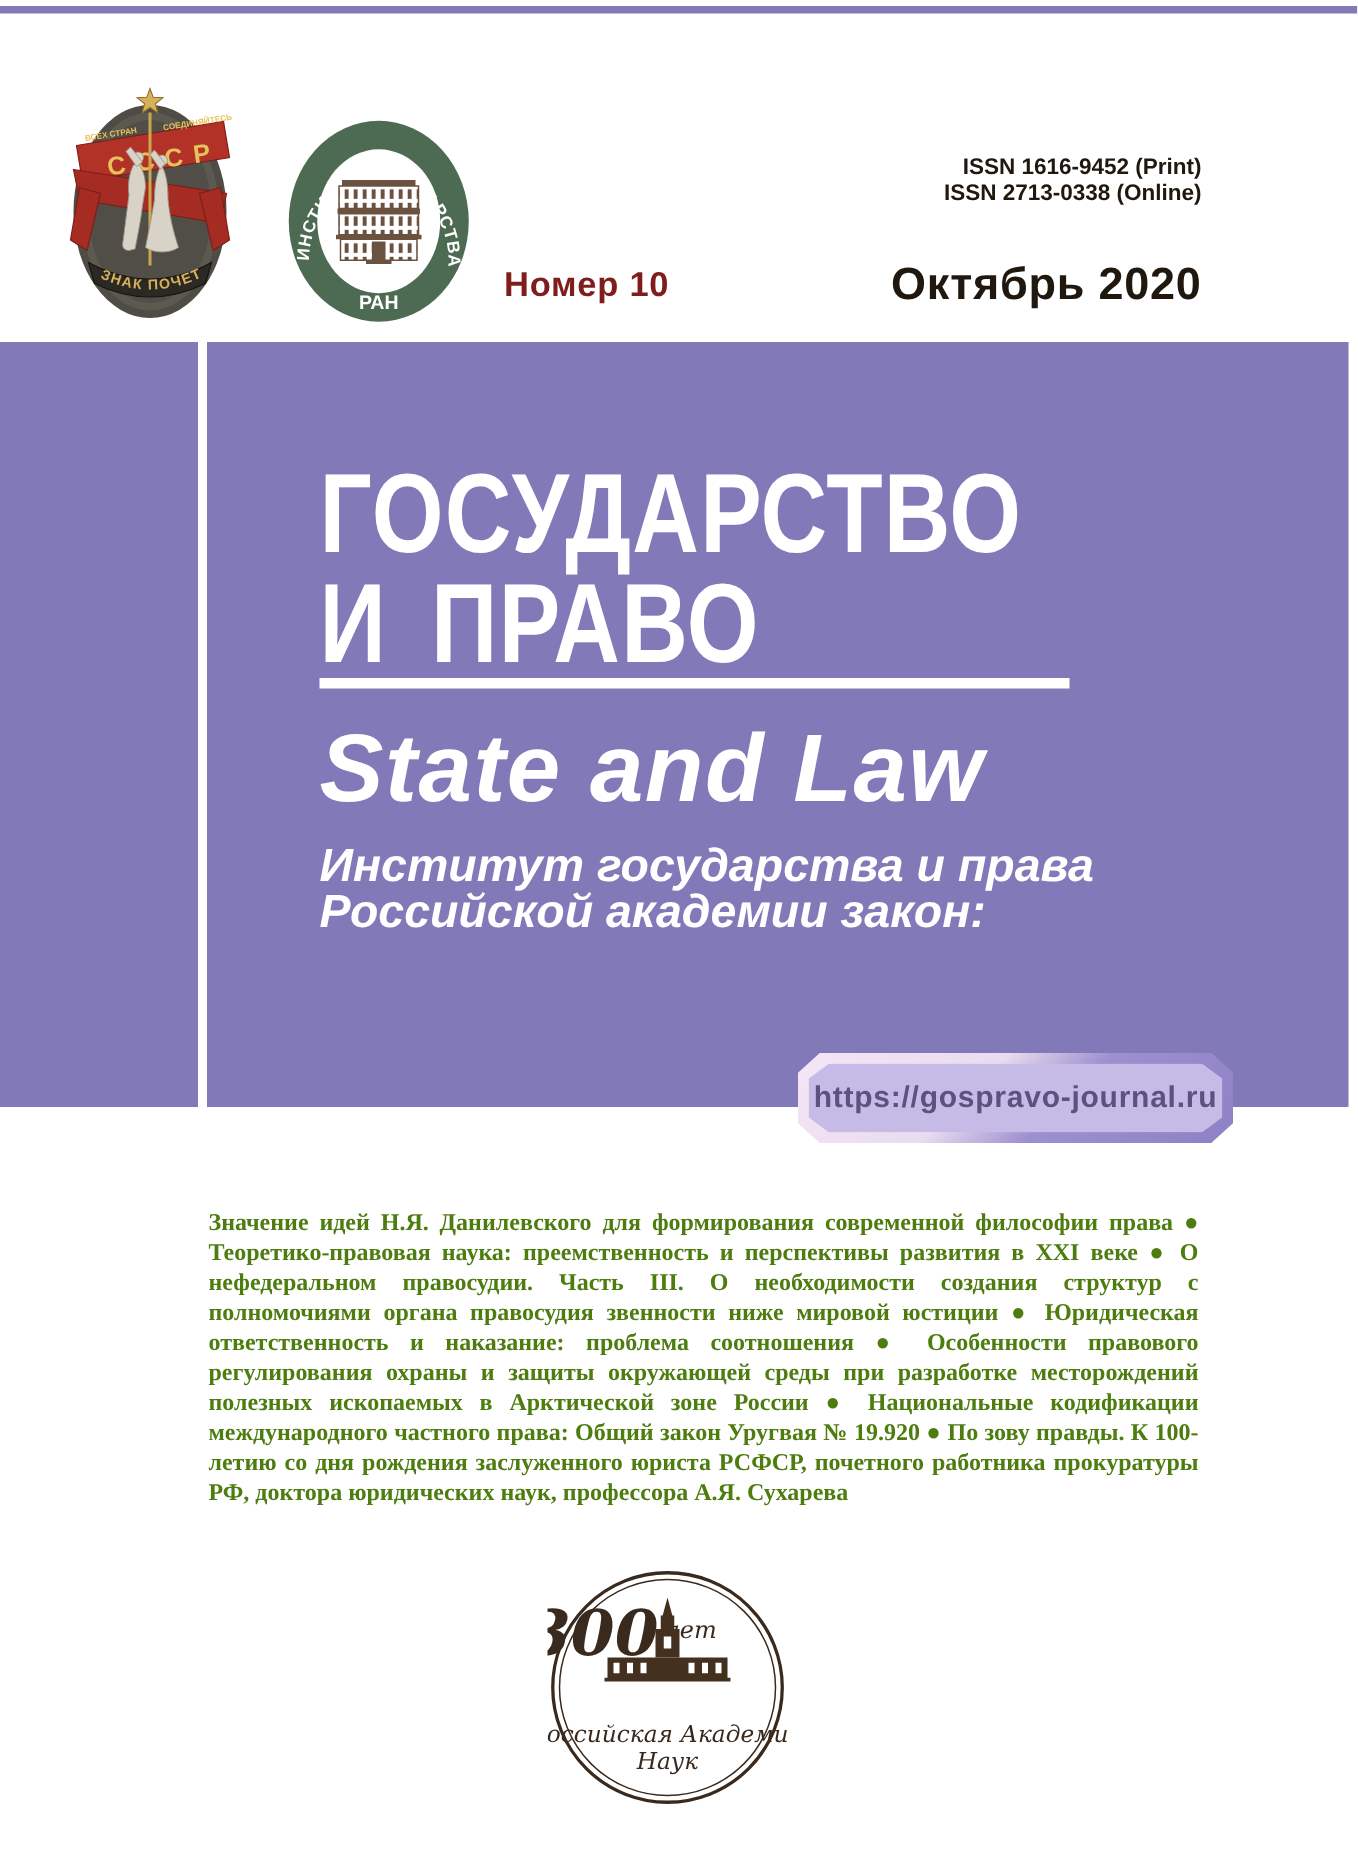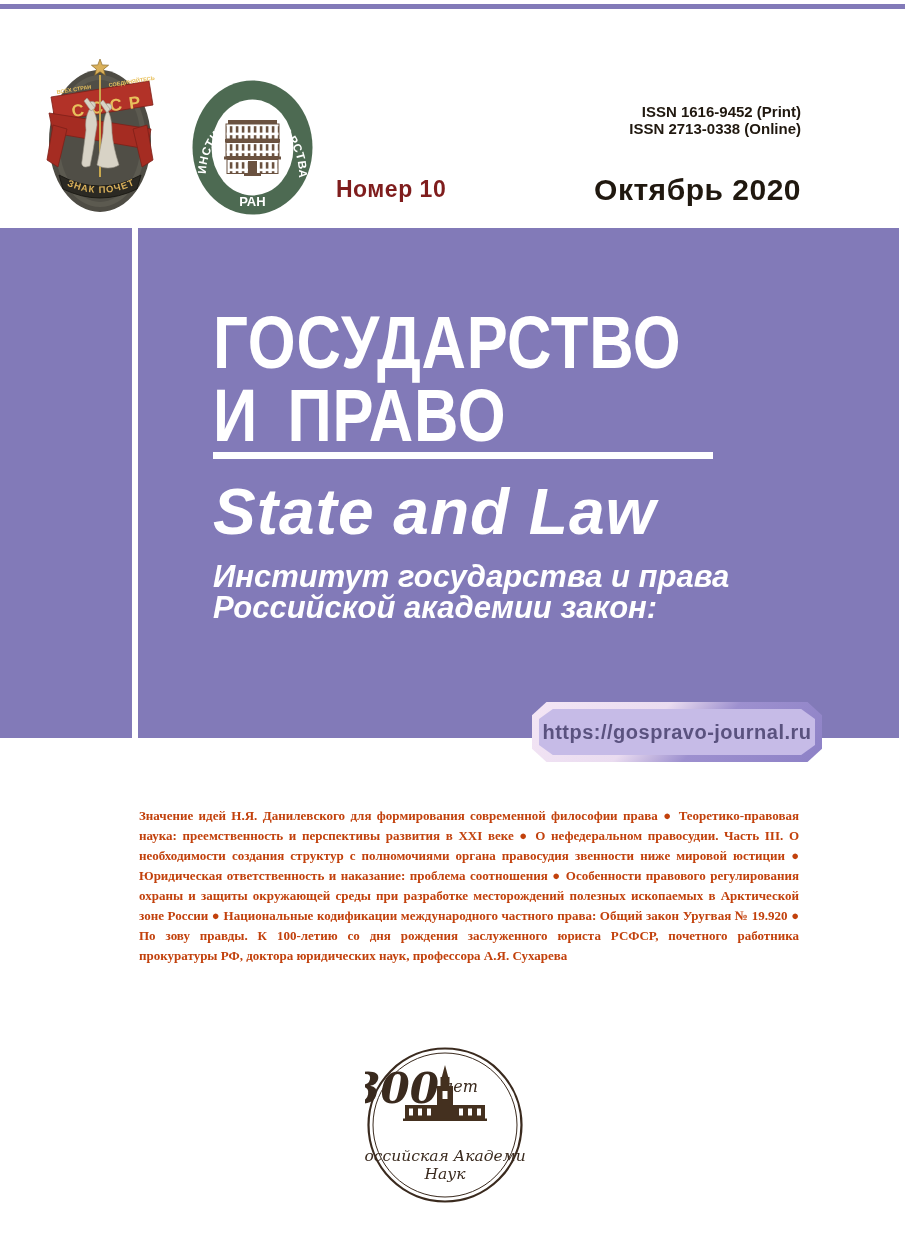--- a/index.html
+++ b/index.html
@@ -33,23 +33,23 @@
   .url-badge{left:508px;top:702px;width:290px;height:60px;
              background:linear-gradient(135deg,#f4e6f5 0%,#eadcf0 40%,#9d90cf 60%,#8d81c6 100%);
              clip-path:polygon(5% 0,95% 0,100% 22%,100% 78%,95% 100%,5% 100%,0 78%,0 22%);
              cursor:pointer;margin-left:24px;}
   .url-badge .inner{position:absolute;left:7px;top:7px;right:7px;bottom:7px;background:#c6bbe7;
              clip-path:polygon(5% 0,95% 0,100% 22%,100% 78%,95% 100%,5% 100%,0 78%,0 22%);
              display:flex;align-items:center;justify-content:center;}
   .url-badge .inner span{font-size:20px;font-weight:bold;color:#5a527f;letter-spacing:.5px;}
 
   
-  .annotations{left:139px;top:806px;width:660px;color:#c2410c;
+  .annotations{left:139px;top:806px;width:660px;color:#4d7c0f;
                font-family:"Liberation Serif",serif;font-weight:bold;
-               font-size:13px;line-height:20px;text-align:justify;text-align-last:left;}
+               font-size:16px;line-height:20px;text-align:justify;text-align-last:left;}
 
   svg text{font-family:"Liberation Sans",sans-serif;}
   svg .script{font-family:"DejaVu Serif",serif;font-style:italic;}
 </style>
 </head>
 <body>
 
 <div class="page">
 
   <div class="abs top-rule"></div>

